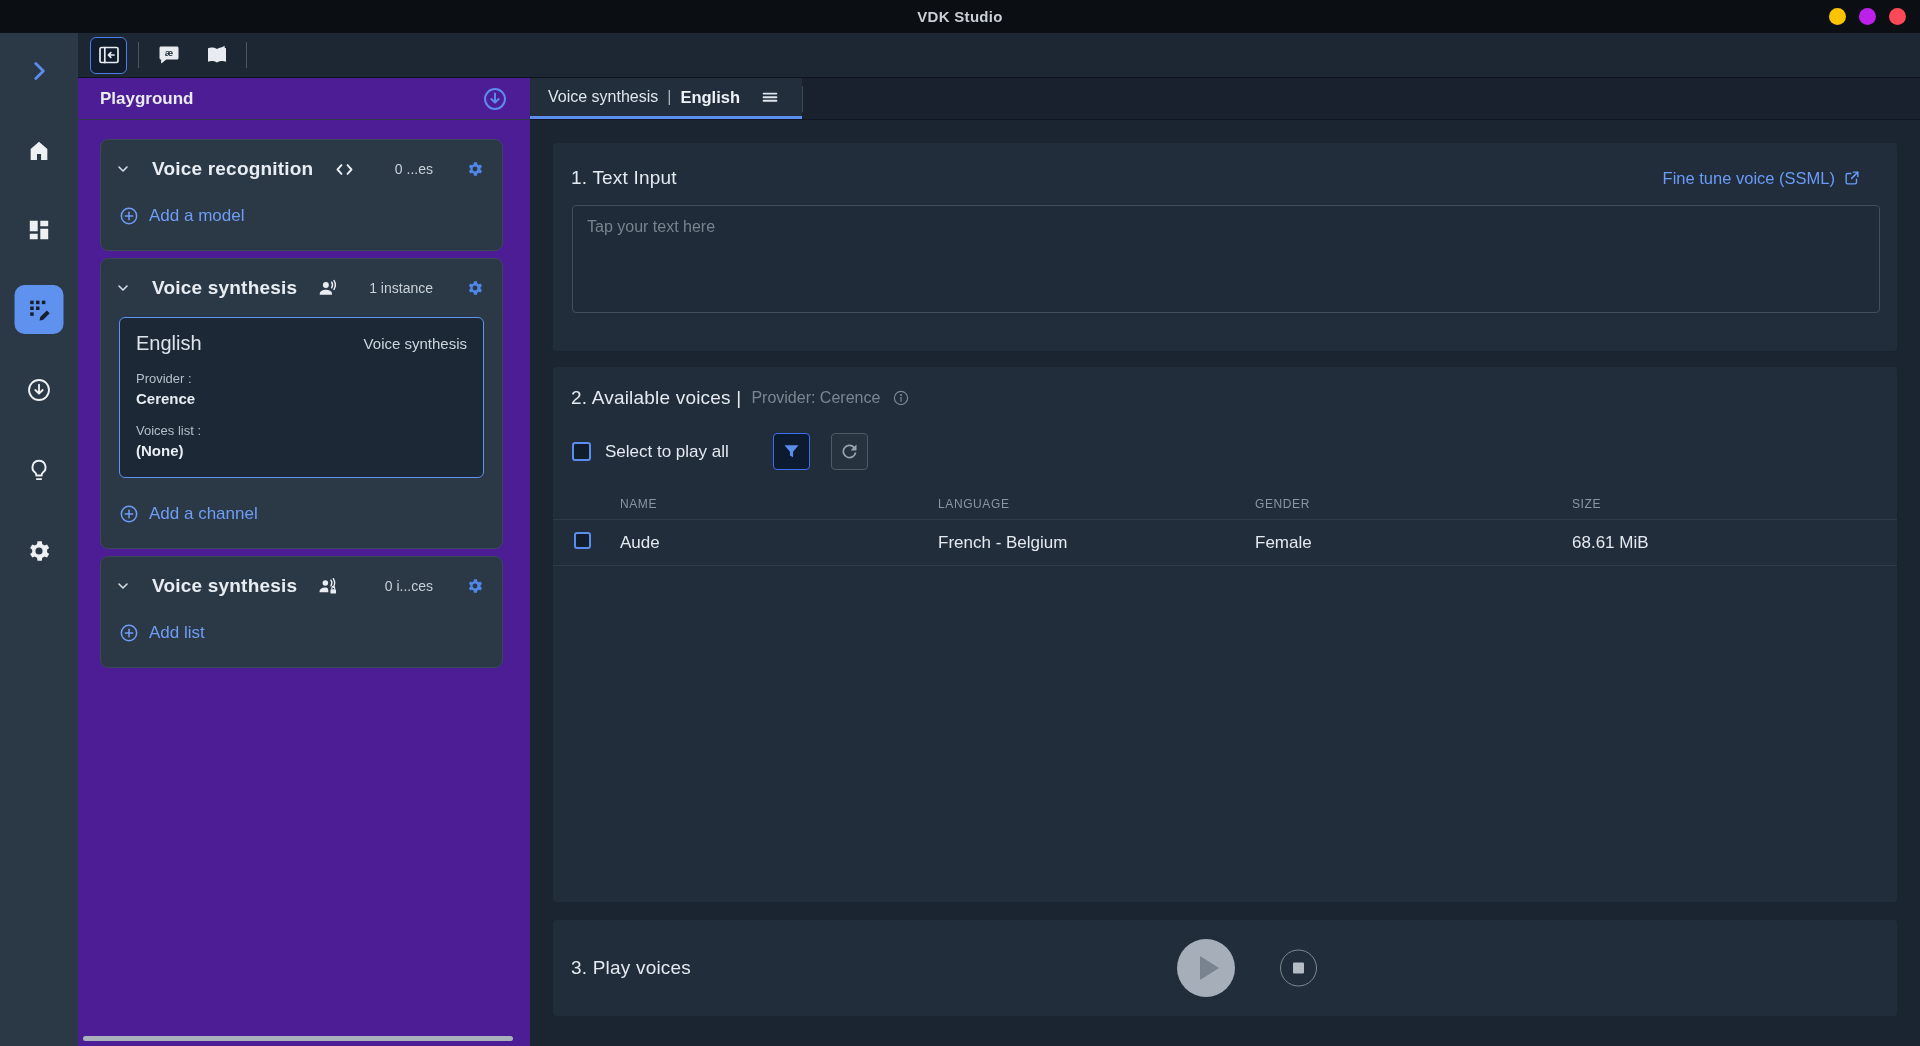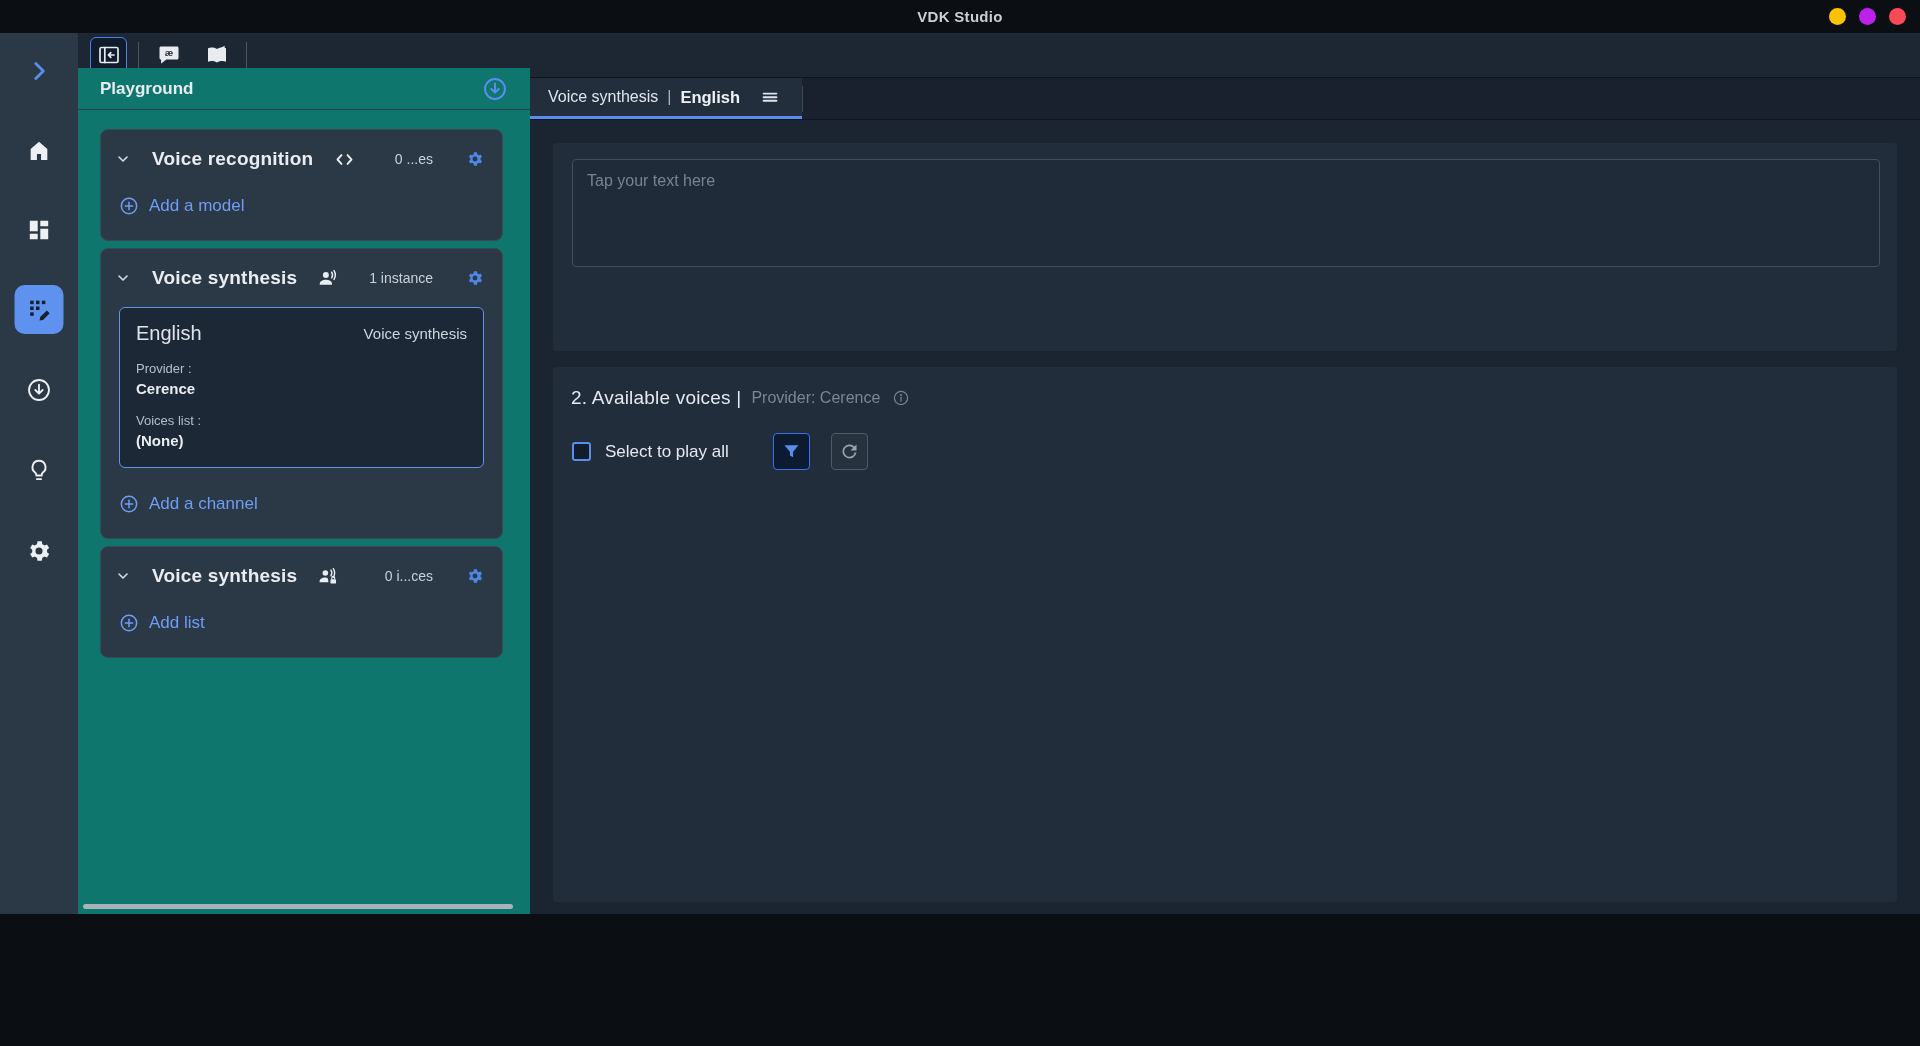--- a/index.html
+++ b/index.html
@@ -1,17 +1,17 @@
 <!DOCTYPE html>
 <html><head>
 <meta charset="utf-8">
 <style>
   * { margin:0; padding:0; box-sizing:border-box; }
   html,body { background:#0b0e13; }
-  .root { position:relative; width:1920px; height:914px; background:#1a2430;
+  .root { position:relative; width:1920px; height:1046px; background:#1a2430;
           font-family:"Liberation Sans",sans-serif; overflow:hidden; }
 
   
   .titlebar { position:absolute; left:0; top:0; width:1920px; height:33px; background:#0b0e13;
               display:flex; align-items:center; justify-content:center; }
   .titlebar-title { color:#c9cfd6; font-size:15px; font-weight:bold; letter-spacing:.3px; }
   .win-dots { position:absolute; right:14px; top:8px; display:flex; gap:13px; }
   .win-dot { width:17px; height:17px; border-radius:50%; }
 
   
@@ -31,21 +31,21 @@
   
   .topbar { position:absolute; left:78px; top:33px; right:0; height:45px; background:#1d2733;
             border-bottom:1px solid #0e141c; display:flex; align-items:center; padding-left:12px; gap:11px; }
   .tool-btn { width:37px; height:37px; border-radius:6px; display:flex; align-items:center;
               justify-content:center; color:#e8ecf0; cursor:pointer; }
   .tool-btn svg { width:24px; height:24px; }
   .tool-btn.active { background:#101b2c; border:1px solid #4d7fe8; }
   .tool-divider { width:1px; height:26px; background:#4a5663; }
 
   
-  .panel { position:absolute; left:78px; top:68px; width:452px; bottom:0; background:#0f766e; }
+  .panel { position:absolute; left:78px; top:78px; width:452px; bottom:0; background:#4c1d95; }
   .panel-header { height:42px; display:flex; align-items:center; justify-content:space-between;
                   padding:0 22px; border-bottom:1px solid #2f3c4b; }
   .panel-title { font-size:17px; font-weight:bold; color:#e8ecf1; }
   .panel-dl { color:#5b8def; width:26px; height:26px; cursor:pointer; }
   .panel-dl svg { width:26px; height:26px; }
   .cards { position:absolute; top:61px; left:22px; width:403px; }
   .card { background:#2b3947; border:1px solid #3b4856; border-radius:8px;
           padding:18px 18px 24px 14px; margin-bottom:7px; }
   .card-head { display:flex; align-items:center; gap:21px; }
   .card-chevron { color:#d7dde4; width:16px; height:16px; flex:0 0 auto; cursor:pointer; }
@@ -360,20 +360,31 @@
               <line x1="5" y1="16.1" x2="19" y2="16.1"></line>
             </svg>
         </span>
       </div>
       <div class="tab-vdiv"></div>
     </div>
 
     <div class="content">
 
       <div class="section sec1">
+        <div class="sec1-head">
+          <div class="sec-title">1. Text Input</div>
+          <div class="ssml-link">
+            <span>Fine tune voice (SSML)</span>
+            <svg viewBox="0 0 24 24" fill="none" stroke="currentColor" stroke-width="1.9" stroke-linecap="round" stroke-linejoin="round">
+                <path d="M10.5 6H6.2c-1.1 0-2 .9-2 2v9.8c0 1.1.9 2 2 2H16c1.1 0 2-.9 2-2v-4.3"></path>
+                <path d="M13.8 4.2h6v6"></path>
+                <path d="M19.5 4.5 11.5 12.5"></path>
+              </svg>
+          </div>
+        </div>
         <textarea class="text-area" placeholder="Tap your text here" style=""></textarea>
       </div>
 
       <div class="section sec2">
         <div class="sec2-head">
           <div class="sec2-left">
             <span class="sec-title">2. Available voices |</span>
             <span class="provider-sub">Provider: Cerence</span>
             <span class="info-icon">
               <svg viewBox="0 0 24 24" fill="none" stroke="currentColor" stroke-width="1.6" stroke-linecap="round">
@@ -393,20 +404,36 @@
                 <path d="M4 4.8h16l-6.2 7.4v6.4l-3.6-2v-4.4z"></path>
               </svg>
           </div>
           <div class="icon-btn refresh-btn">
             <svg viewBox="0 0 24 24" fill="currentColor">
                 <path d="M17.65 6.35A8 8 0 1 0 19.93 13h-2.1a6 6 0 1 1-1.63-5.17L13.2 10.8H20V4l-2.35 2.35z"></path>
               </svg>
           </div>
         </div>
 
+        <div class="vtable">
+          <div class="trow thead">
+            <span></span>
+            <span>NAME</span>
+            <span>LANGUAGE</span>
+            <span>GENDER</span>
+            <span>SIZE</span>
+          </div>
+          <div class="trow tdata">
+            <span><span class="row-checkbox" style="display:inline-block"></span></span>
+            <span>Aude</span>
+            <span>French - Belgium</span>
+            <span>Female</span>
+            <span>68.61 MiB</span>
+          </div>
+        </div>
       </div>
 
       <div class="section sec3">
         <div class="sec-title">3. Play voices</div>
         <div class="play-btn">
           <div class="play-tri"></div>
         </div>
         <div class="stop-btn">
           <div class="stop-sq"></div>
         </div>

